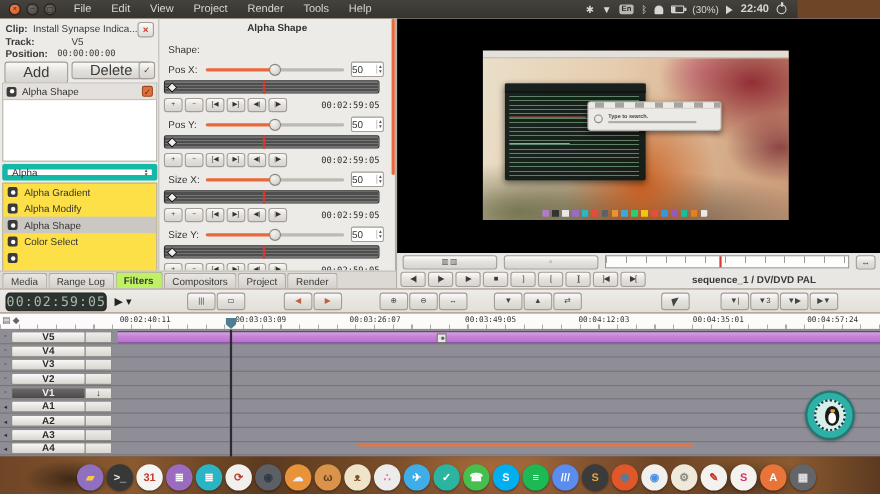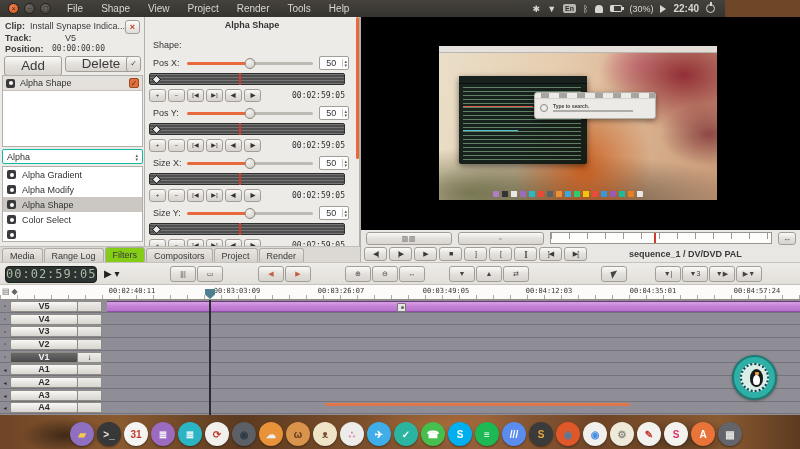--- a/index.html
+++ b/index.html
@@ -36,42 +36,42 @@
   .btn{border:1px solid #A29E97;border-radius:3px;background:linear-gradient(#FBFAF8,#E4E1DC 50%,#D8D5D0);color:#3A3A3A;text-align:center}
   .addbtn{position:absolute;left:4px;top:39px;width:58px;height:20px;line-height:14px}
   .delbtn{position:absolute;left:65px;top:39px;width:72px;height:16px;line-height:14px}
   .chkbtn{position:absolute;left:126px;top:39px;width:15px;height:16px;line-height:14px;font-size:8px;color:#444}
   .activelist{position:absolute;left:2px;top:58px;width:141px;height:72px;background:#FFF;border:1px solid #B3AFA9}
   .flt-row{display:flex;align-items:center;height:15px;background:#E4E1DC;border-bottom:1px solid #C5C2BC;gap:5px;padding:0 3px}
   .flt-ic{width:9px;height:9px;background:#3A3A3A;border-radius:2px;position:relative;flex:0 0 auto}
   .flt-ic::after{content:"";position:absolute;left:2.5px;top:2.5px;width:4px;height:4px;background:#FFF;border-radius:50%}
   .flt-name{flex:1}
   .ochk{width:10px;height:10px;background:#E0703E;border:1px solid #9A4A20;border-radius:2px;color:#5A2A10;font-size:8px;line-height:9px;text-align:center}
-  .combo{position:absolute;left:2px;top:132px;width:141px;height:15px;background:#FFF;border:1px solid #14b8a6;border-radius:2px;display:flex;align-items:center;padding:0 4px}
+  .combo{position:absolute;left:2px;top:132px;width:141px;height:15px;background:#FFF;border:5px solid #14b8a6;border-radius:2px;display:flex;align-items:center;padding:0 4px}
   .combo .cval{flex:1}
   .spincol{display:flex;flex-direction:column;font-size:5px;line-height:4px;color:#555}
-  .liblist{position:absolute;left:2px;top:149px;width:141px;height:76px;background:#ffffff;border:1px solid #B3AFA9;overflow:hidden}
+  .liblist{position:absolute;left:2px;top:149px;width:141px;height:96px;background:#fde047;border:1px solid #B3AFA9;overflow:hidden}
   .lib-row{display:flex;align-items:center;height:15px;gap:6px;padding:0 4px}
   .lib-row.sel{background:#CBC8C3}
 
   
   .panelE{position:absolute;left:145px;top:0;width:215px;height:229px;background:#EDEBE8;border-right:1px solid #B3AFA9;font-size:9px;overflow:hidden}
   .etitle{text-align:center;font-weight:bold;padding-top:3px}
   .shape-row{position:absolute;left:0;top:20px;width:100%;height:16px}
   .shape-row .slab{position:absolute;left:8px;top:3px}
   .shape-combo{position:absolute;left:58px;top:0;width:142px;height:16px;background:#FFF;border:1px solid #A29E97;border-radius:2px;display:flex;align-items:center;padding:0 4px}
   .pgroups{position:absolute;left:0;top:38px;width:208px}
   .param{height:50px;position:relative}
   .prow{position:absolute;left:0;top:0;width:100%;height:16px;display:flex;align-items:center}
   .plabel{width:42px;padding-left:8px;flex:0 0 auto}
   .slider{position:relative;flex:1;height:14px;margin-right:6px}
   .slider::before{content:"";position:absolute;left:0;right:0;top:6px;height:3px;border-radius:2px;background:linear-gradient(90deg,#E9683C 0 50%,#BDB9B3 50%)}
   .shandle{position:absolute;left:50%;top:2px;width:11px;height:11px;border-radius:50%;background:radial-gradient(circle at 35% 30%,#F5F3F0,#CDCAC4);border:1px solid #8A867F;transform:translateX(-50%)}
   .spin{width:30px;height:14px;background:#FFF;border:1px solid #A29E97;border-radius:2px;display:flex;align-items:center;margin-right:4px}
-  .spin .num{flex:1;text-align:center}
+  .spin .num{flex:1;text-align:left}
   .spin .steps{border-left:1px solid #C8C5C0;padding:0 1px}
   .kfbar{position:absolute;left:4px;top:18px;width:196px;height:12px;background:repeating-linear-gradient(180deg,#757575 0 1px,#4E4E4E 1px 3px);border:1px solid #2E2E2E;border-radius:2px}
   .kfdiamond{position:absolute;left:3px;top:2px;width:7px;height:7px;background:#F0F0F0;border:1px solid #111;transform:rotate(45deg)}
   .kfline{position:absolute;left:46%;top:-1px;width:2px;height:12px;background:#D23B2F}
   .krow{position:absolute;left:4px;top:33px;width:196px;height:14px;display:flex;gap:2px;align-items:center}
   .kbtn{width:17px;height:13px;font-size:6px;line-height:11px;color:#333}
   .ktc{margin-left:auto;font-size:8px;color:#2E2E2E}
   .escroll{position:absolute;right:0;top:0;width:3px;height:142px;background:#E9683C;border-radius:2px}
 
   
@@ -103,21 +103,21 @@
   .scrub::before{content:"";position:absolute;left:0;right:0;top:0;height:6px;background:repeating-linear-gradient(90deg,#999 0 1px,transparent 1px 18px)}
   .scrubline{position:absolute;left:47%;top:0;width:2px;height:100%;background:#D23B2F}
   .fitbtn{width:18px;height:13px;font-size:8px;line-height:11px;color:#444}
   .transrow{position:absolute;left:0;top:229px;width:440px;height:16px;display:flex;align-items:center;gap:2px;padding:0 3px}
   .tbtn{width:23px;height:14px;font-size:7px;line-height:12px;color:#3A3A3A;letter-spacing:-1px}
   .seqlab{position:absolute;left:268px;top:3px;font-size:9px;font-weight:bold;color:#3A3A3A}
 
   
   .tabsrow{position:absolute;left:0;top:229px;width:360px;height:16px;background:#DCD9D4;border-top:1px solid #C2BFB9;display:flex;align-items:flex-end;padding-left:2px}
   .tab{padding:2px 7px 1px;background:linear-gradient(#E9E6E1,#D4D1CC);border:1px solid #AFABA4;border-bottom:none;border-radius:3px 3px 0 0;font-size:9px;color:#3A3A3A;margin-right:1px}
-  .tab.active{background:#84cc16;font-weight:normal;padding-bottom:2px}
+  .tab.active{background:#bef264;font-weight:bold;padding-bottom:2px}
 
   
   .middlebar{position:absolute;left:0;top:262px;width:800px;height:23px;background:linear-gradient(#EEECE8,#E2DFDA);border-top:1px solid #C6C2BC;border-bottom:1px solid #C6C2BC}
   .tcdisp{position:absolute;left:5px;top:3px;width:92px;height:17px;background:#2D3330;border:1px solid #1A1E1C;border-radius:4px;color:#A9BCA9;font-size:12px;text-align:center;line-height:15px;letter-spacing:1px}
   .playmenu{position:absolute;left:104px;top:5px;font-size:10px;color:#222}
   .mbgroup{position:absolute;top:3px;display:flex;gap:1px}
   .mbtn{height:16px;font-size:7px;color:#444;line-height:14px;padding:0 4px;min-width:26px}
   .mbtn .or{color:#C06040}
   .ptr{display:inline-block;transform:rotate(-15deg);font-size:9px}
 
@@ -164,21 +164,21 @@
 <div id="root">
 
   <div class="menubar">
     <div class="winbtns">
       <span class="wb close">×</span>
       <span class="wb min">−</span>
       <span class="wb max">▢</span>
     </div>
     <div class="menus">
       <span class="menu-item">File</span>
-      <span class="menu-item">Shape</span>
+      <span class="menu-item">Edit</span>
       <span class="menu-item">View</span>
       <span class="menu-item">Project</span>
       <span class="menu-item">Render</span>
       <span class="menu-item">Tools</span>
       <span class="menu-item">Help</span>
     </div>
     <div class="tray">
       <span class="glyph">✱</span>
       <span class="glyph">▼</span>
       <span class="kbdbox">En</span>

